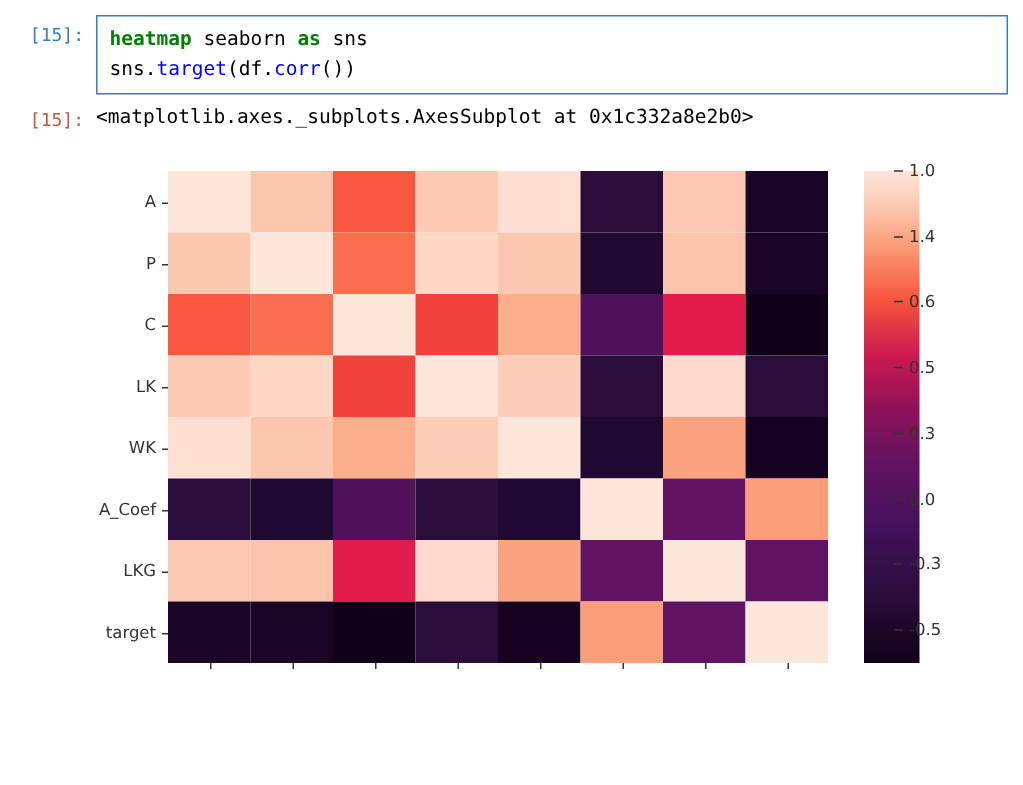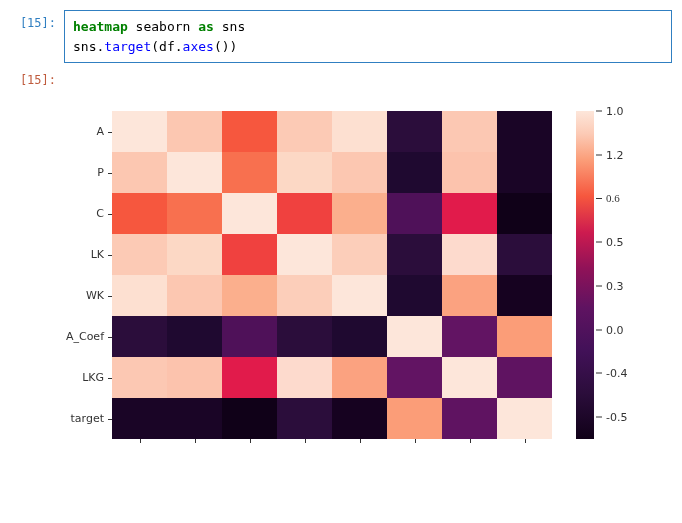--- a/index.html
+++ b/index.html
@@ -97,21 +97,21 @@
     }
     .x-labels div {
       width: 55px;
       text-align: center;
     }
     .colorbar-wrap {
       margin-left: 24px;
       display: flex;
     }
     .colorbar {
-      width: 18px;
+      width: 37px;
       height: 328px;
       position: relative;
     }
     .colorbar-gradient {
       width: 100%;
       height: 100%;
       background: linear-gradient(to bottom,
           #fde6da 0%,
           #fccab5 7%,
           #fb9d78 15%,
@@ -173,25 +173,26 @@
       background: #333;
       left: 0;
     }
   </style>
 </head>
 <body>
 
 <div class="cell">
   <div class="prompt prompt-in">[15]:</div>
   <div class="code-area"><span class="kw">heatmap</span><span> seaborn </span><span class="kw2">as</span><span> sns</span>
-<span>sns.</span><span class="fn">target</span><span>(df.</span><span class="fn">axes</span><span>())</span></div>
+<span>sns.</span><span class="fn">target</span><span>(df.</span><span class="fn">corr</span><span>())</span></div>
 </div>
 
 <div class="cell">
   <div class="prompt prompt-out">[15]:</div>
+  <div class="output-text">&lt;matplotlib.axes._subplots.AxesSubplot at 0x1c332a8e2b0&gt;</div>
 </div>
 
 <div class="chart-wrap">
   <div class="heatmap" style="margin-left:48px;">
     <div class="hm-grid" id="hm-grid">
         <div class="hm-cell" style="background: rgb(253, 230, 218);"></div>
         <div class="hm-cell" style="background: rgb(252, 199, 177);"></div>
         <div class="hm-cell" style="background: rgb(246, 87, 62);"></div>
         <div class="hm-cell" style="background: rgb(252, 202, 181);"></div>
         <div class="hm-cell" style="background: rgb(253, 224, 209);"></div>
@@ -299,41 +300,41 @@
   <div class="colorbar-wrap">
     <div class="colorbar">
       <div class="colorbar-gradient"></div>
       <div class="cb-ticks" id="cb-ticks">
           <div class="cb-tick" style="top: 0px;">
             <span class="dash"></span>
             <span>1.0</span>
           </div>
           <div class="cb-tick" style="top: 43.7333px;">
             <span class="dash"></span>
-            <span>1.2</span>
-          </div>
-          <div class="cb-tick" style="top: 87.4667px; font-family: Liberation Serif, serif;">
+            <span>1.4</span>
+          </div>
+          <div class="cb-tick" style="top: 87.4667px;">
             <span class="dash"></span>
             <span>0.6</span>
           </div>
           <div class="cb-tick" style="top: 131.2px;">
             <span class="dash"></span>
             <span>0.5</span>
           </div>
           <div class="cb-tick" style="top: 174.933px;">
             <span class="dash"></span>
             <span>0.3</span>
           </div>
           <div class="cb-tick" style="top: 218.667px;">
             <span class="dash"></span>
             <span>0.0</span>
           </div>
           <div class="cb-tick" style="top: 262.4px;">
             <span class="dash"></span>
-            <span>-0.4</span>
+            <span>-0.3</span>
           </div>
           <div class="cb-tick" style="top: 306.133px;">
             <span class="dash"></span>
             <span>-0.5</span>
           </div>
         </div>
     </div>
   </div>
 </div>
 

